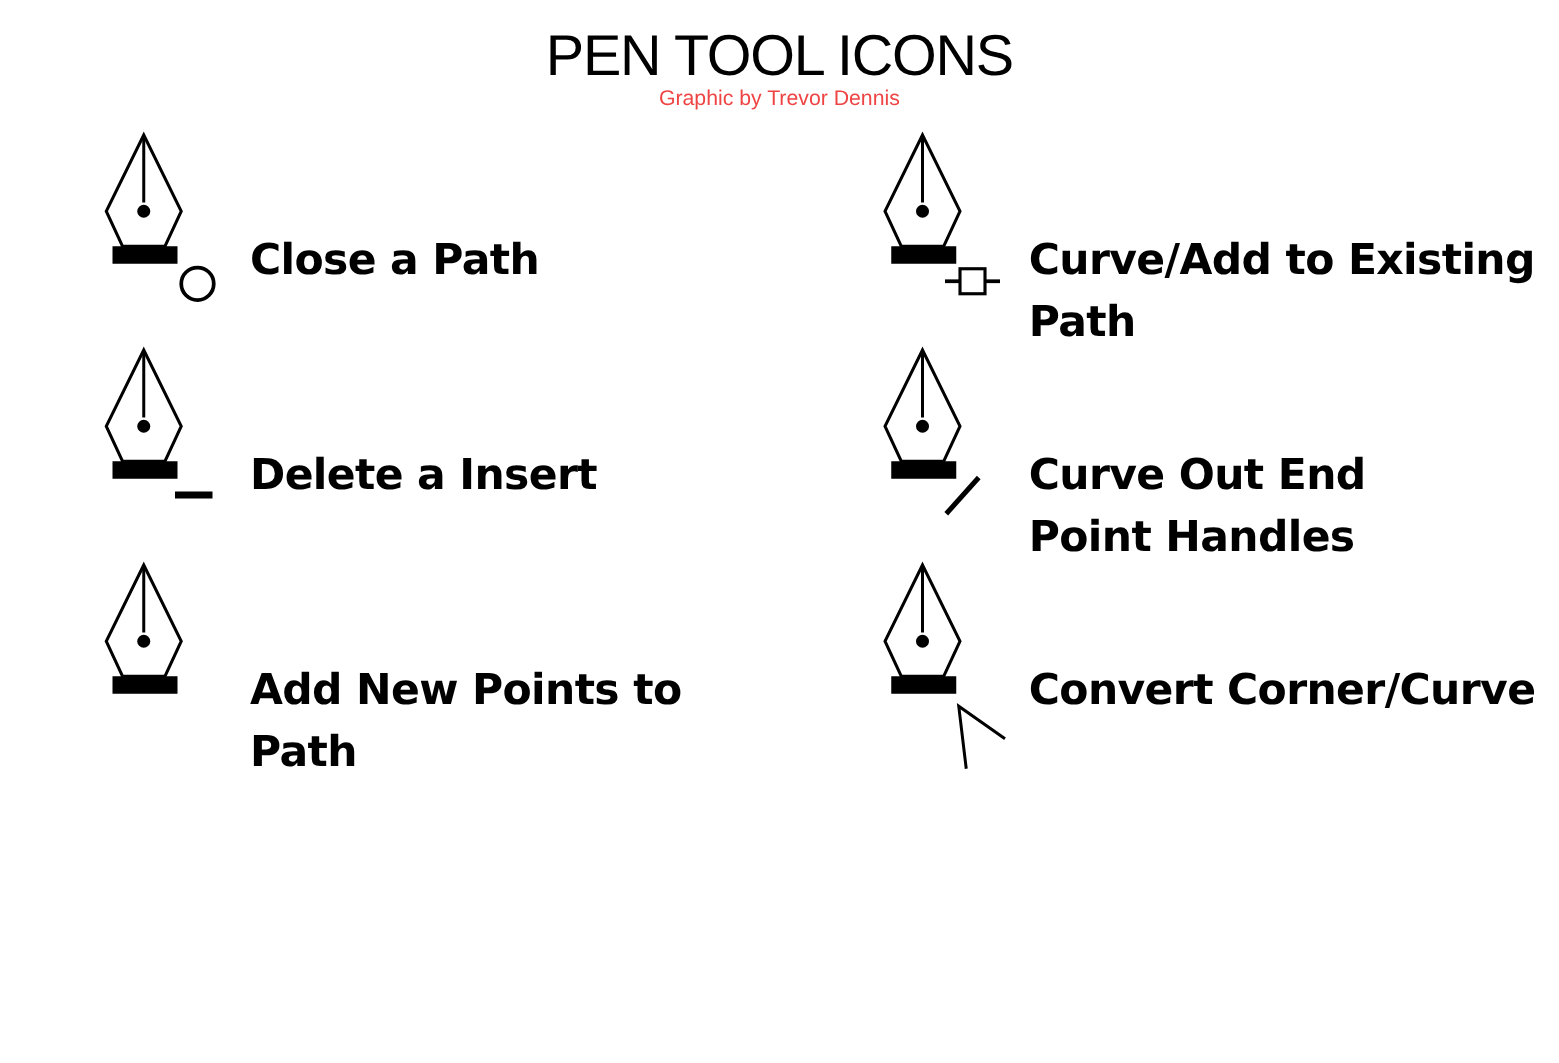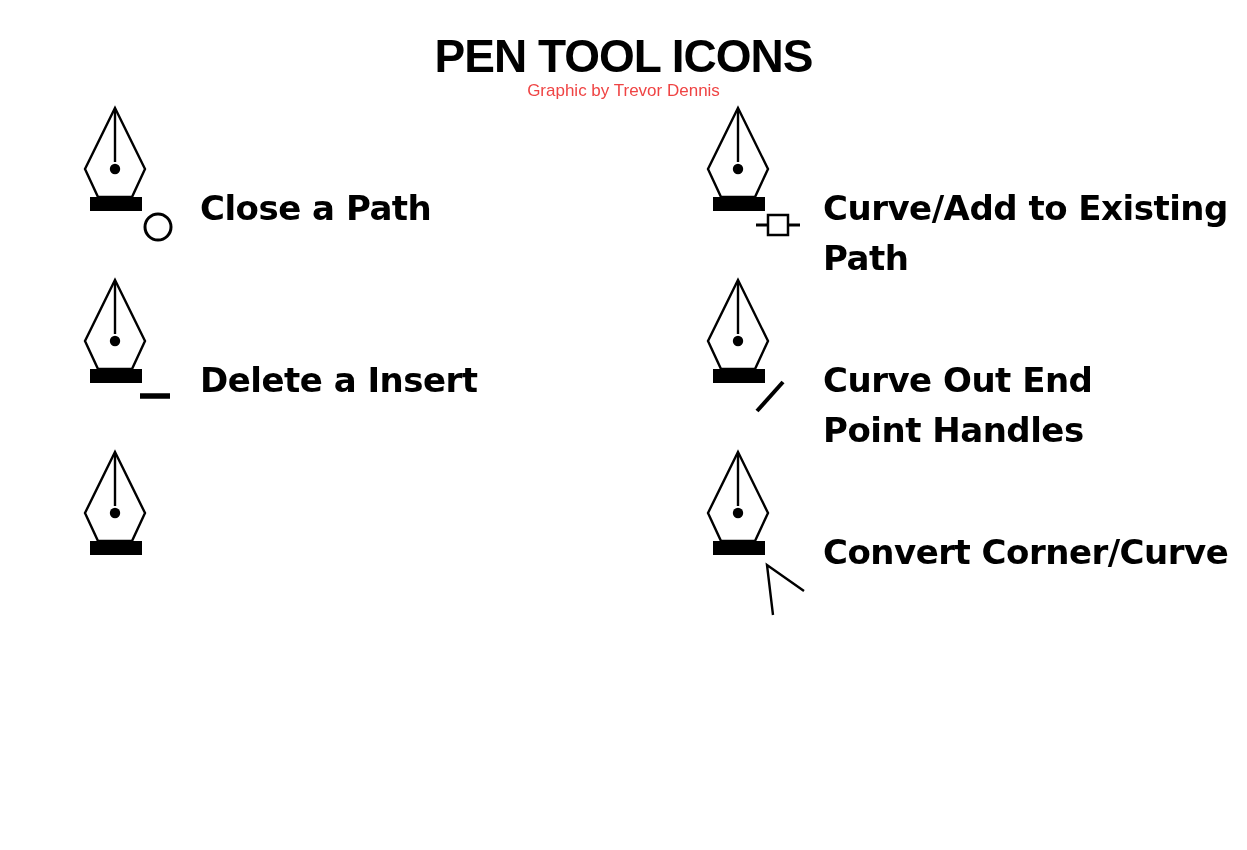--- a/index.html
+++ b/index.html
@@ -18,23 +18,23 @@
   }
   header.titleblock {
     position: absolute;
     top: 0;
     left: 0;
     width: 1247px;
     text-align: center;
   }
   .page-title {
     margin: 0;
-    padding-top: 32px;
+    padding-top: 20px;
     font-family: "Liberation Sans", sans-serif;
-    font-weight: 700;
+    font-weight: 400;
     font-size: 46px;
     line-height: 48px;
     letter-spacing: -1px;
     color: #000000;
   }
   .page-subtitle {
     margin: 0;
     font-family: "Liberation Sans", sans-serif;
     font-weight: 400;
     font-size: 17px;
@@ -134,20 +134,21 @@
 Point Handles</span>
     </section>
 
     <section class="cell">
       <svg class="pen-icon" viewBox="0 0 120 170">
           <polygon points="38,7 68,68 55,96 21,96 8,68" fill="#ffffff" stroke="#000000" stroke-width="2.4" stroke-linejoin="miter"></polygon>
           <line x1="38" y1="8" x2="38" y2="61" stroke="#000000" stroke-width="2.4"></line>
           <circle cx="38" cy="68" r="5.2" fill="#000000"></circle>
           <rect x="13" y="96" width="52" height="14" fill="#000000"></rect>
         </svg>
+      <span class="label">Add New Points to Path</span>
     </section>
 
     <section class="cell">
       <svg class="pen-icon" viewBox="0 0 120 170">
           <polygon points="38,7 68,68 55,96 21,96 8,68" fill="#ffffff" stroke="#000000" stroke-width="2.4" stroke-linejoin="miter"></polygon>
           <line x1="38" y1="8" x2="38" y2="61" stroke="#000000" stroke-width="2.4"></line>
           <circle cx="38" cy="68" r="5.2" fill="#000000"></circle>
           <rect x="13" y="96" width="52" height="14" fill="#000000"></rect>
           <polyline points="73,170 67,120 104,146" fill="none" stroke="#000000" stroke-width="2.4" stroke-linejoin="miter"></polyline>
         </svg>

